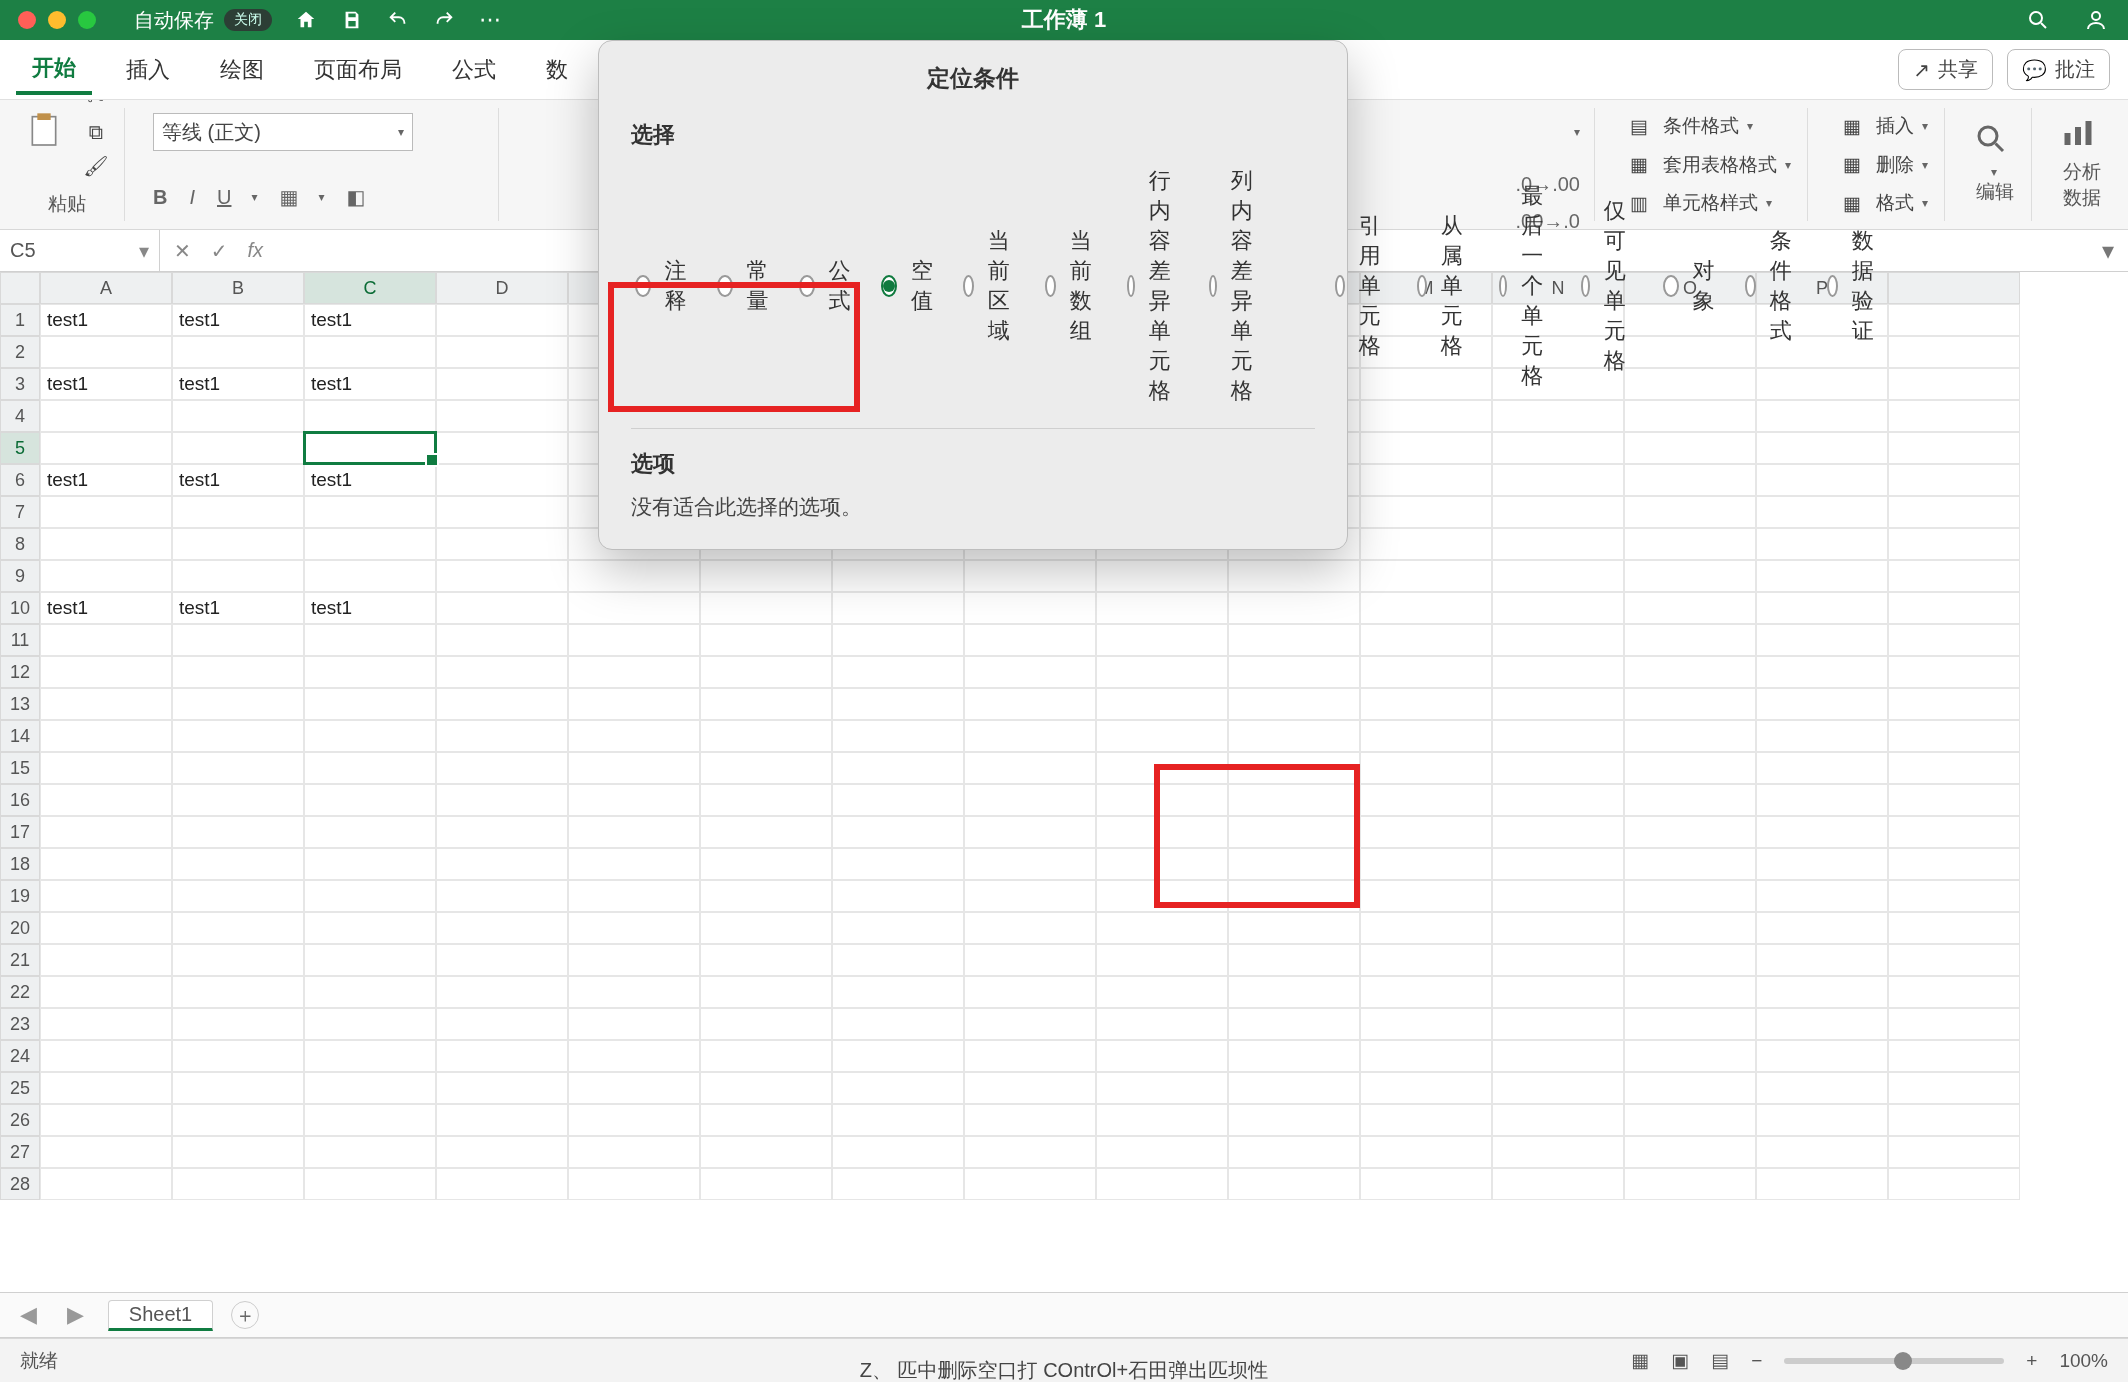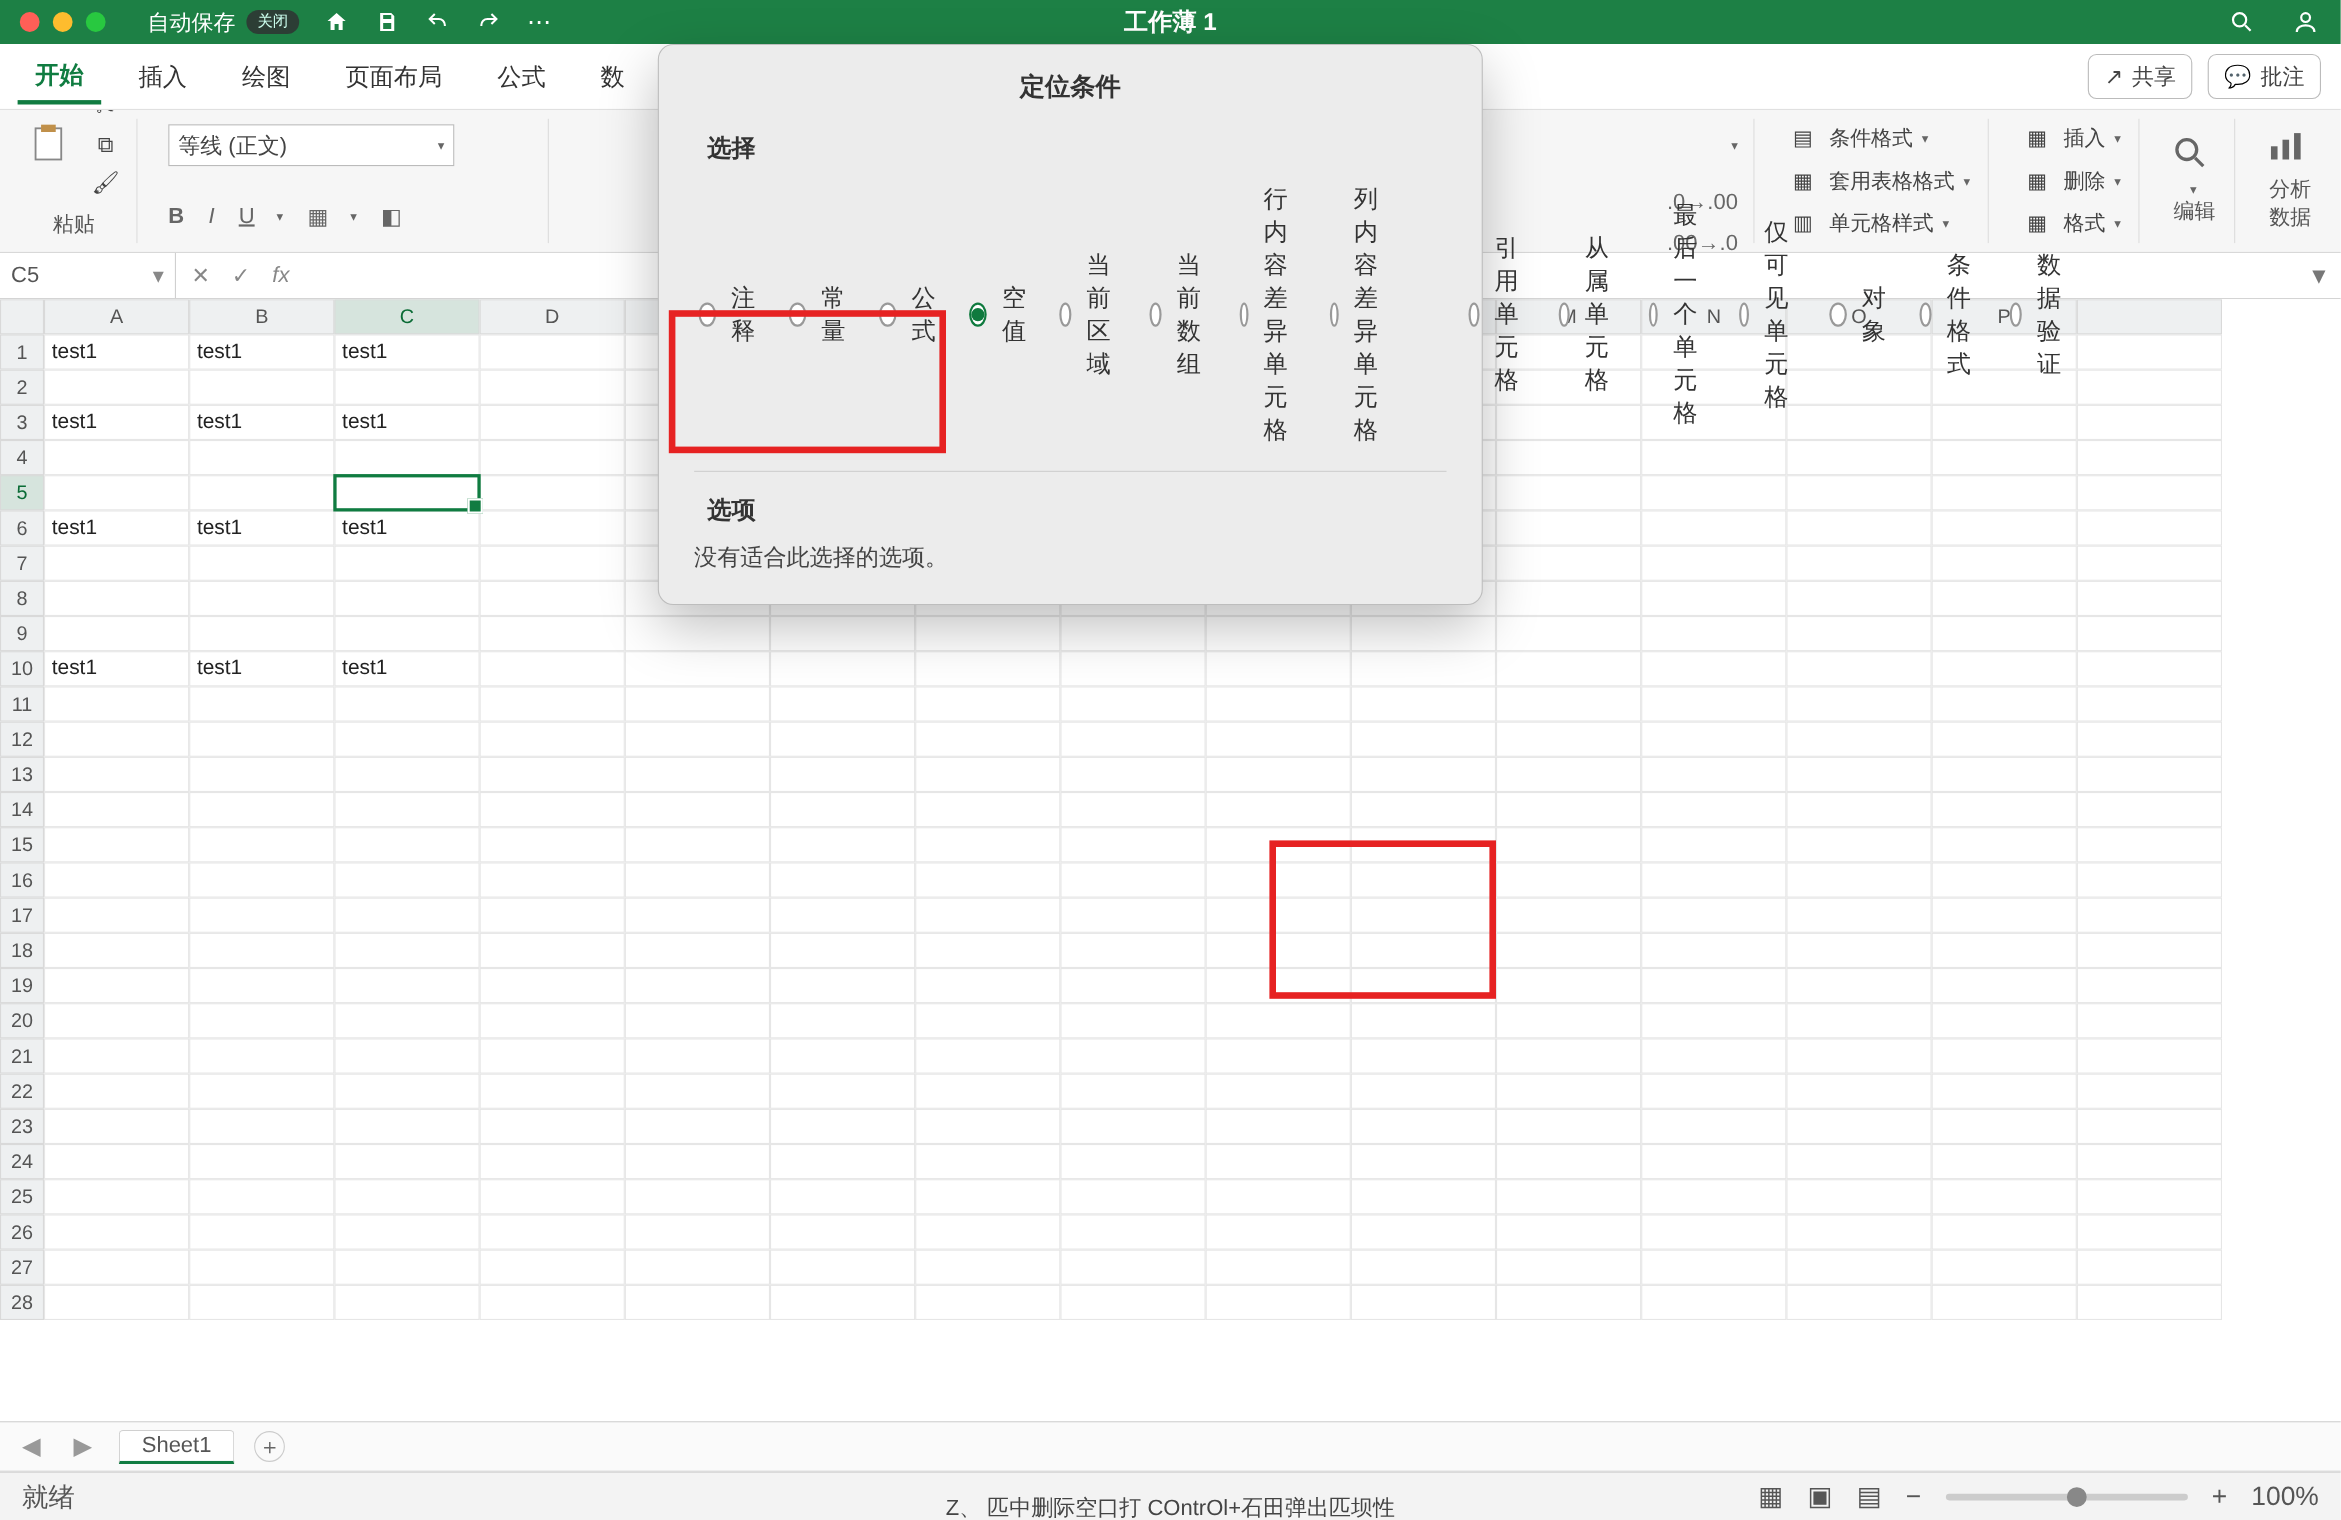--- a/index.html
+++ b/index.html
@@ -57,30 +57,30 @@
 .cell.sel { outline:3px solid #107c41; outline-offset:-2px; position:relative; z-index:2;}
 .cell.sel::after { content:""; position:absolute; right:-4px; bottom:-4px; width:10px; height:10px; background:#107c41; border:2px solid #fff;}
 
 
 .sheet-tabs { position:absolute; left:0; right:0; bottom:44px; height:46px; border-top:1px solid #d0d0d0; border-bottom:1px solid #d0d0d0; background:#fafafa; display:flex; align-items:center; padding:0 14px; gap:18px; font-size:20px; color:#555;}
 .sheet-tabs .nav-a { color:#999; font-size:22px; padding:0 6px;}
 .sheet-tabs .tab-item { border:1px solid #d0d0d0; border-bottom:3px solid #107c41; background:#fff; padding:2px 20px; border-radius:4px 4px 0 0;}
 .sheet-tabs .plus { border:1px solid #ccc; border-radius:50%; width:28px; height:28px; display:flex; align-items:center; justify-content:center; color:#666;}
 
 
-.statusbar { position:absolute; left:0; right:0; bottom:0; height:44px; background:#f3f3f3; border-top:1px solid #d8d8d8; display:flex; align-items:center; padding:0 20px; font-size:24px; color:#555;justify-content:center;}
+.statusbar { position:absolute; left:0; right:0; bottom:0; height:44px; background:#f3f3f3; border-top:1px solid #d8d8d8; display:flex; align-items:center; padding:0 20px; font-size:19px; color:#555;justify-content:center;}
 .statusbar .views { margin-left:auto; display:flex; gap:22px; align-items:center;}
 .zoom-slider { width:220px; height:6px; background:#ccc; border-radius:4px; position:relative;}
 .zoom-slider .thumb { position:absolute; left:50%; top:-6px; width:18px; height:18px; border-radius:50%; background:#888;}
 
 
 .overlay { position:absolute; inset:0; pointer-events:none;}
 .dialog { position:absolute; left:598px; top:40px; width:750px; background:#ececec; border:1px solid #bdbdbd; border-radius:14px; box-shadow:0 20px 50px rgba(0,0,0,.25); padding:22px 32px 28px; pointer-events:auto;}
 .dialog .dlg-title { text-align:center; font-size:23px; font-weight:600; color:#333; margin-bottom:26px;}
-.dialog .section-label { font-size:22px; font-weight:600; color:#333; margin:10px 12px 14px;}
+.dialog .section-label { font-size:22px; font-weight:600; color:#333; margin:10px 0 14px;}
 .radio-columns { display:flex; gap:60px;}
 .radio-col { display:flex; flex-direction:row; gap:16px; font-size:22px; color:#333;}
 .radio-item { display:flex; align-items:center; gap:14px; padding:2px 4px;}
 .radio { width:22px; height:22px; border:2px solid #999; border-radius:50%; background:#fff; display:inline-flex; align-items:center; justify-content:center;}
 .radio.checked { border-color:#0f7a3e;}
 .radio.checked::after { content:""; width:12px; height:12px; border-radius:50%; background:#0f7a3e;}
 .dialog hr { border:none; border-top:1px solid #cfcfcf; margin:20px 0;}
 .opt-msg { font-size:21px; color:#444; margin-top:10px;}
 .dlg-buttons { display:flex; justify-content:flex-end; gap:20px; margin-top:38px;}
 .dlg-btn { padding:8px 28px; font-size:21px; border-radius:8px; border:1px solid #bbb; background:#fff;}

